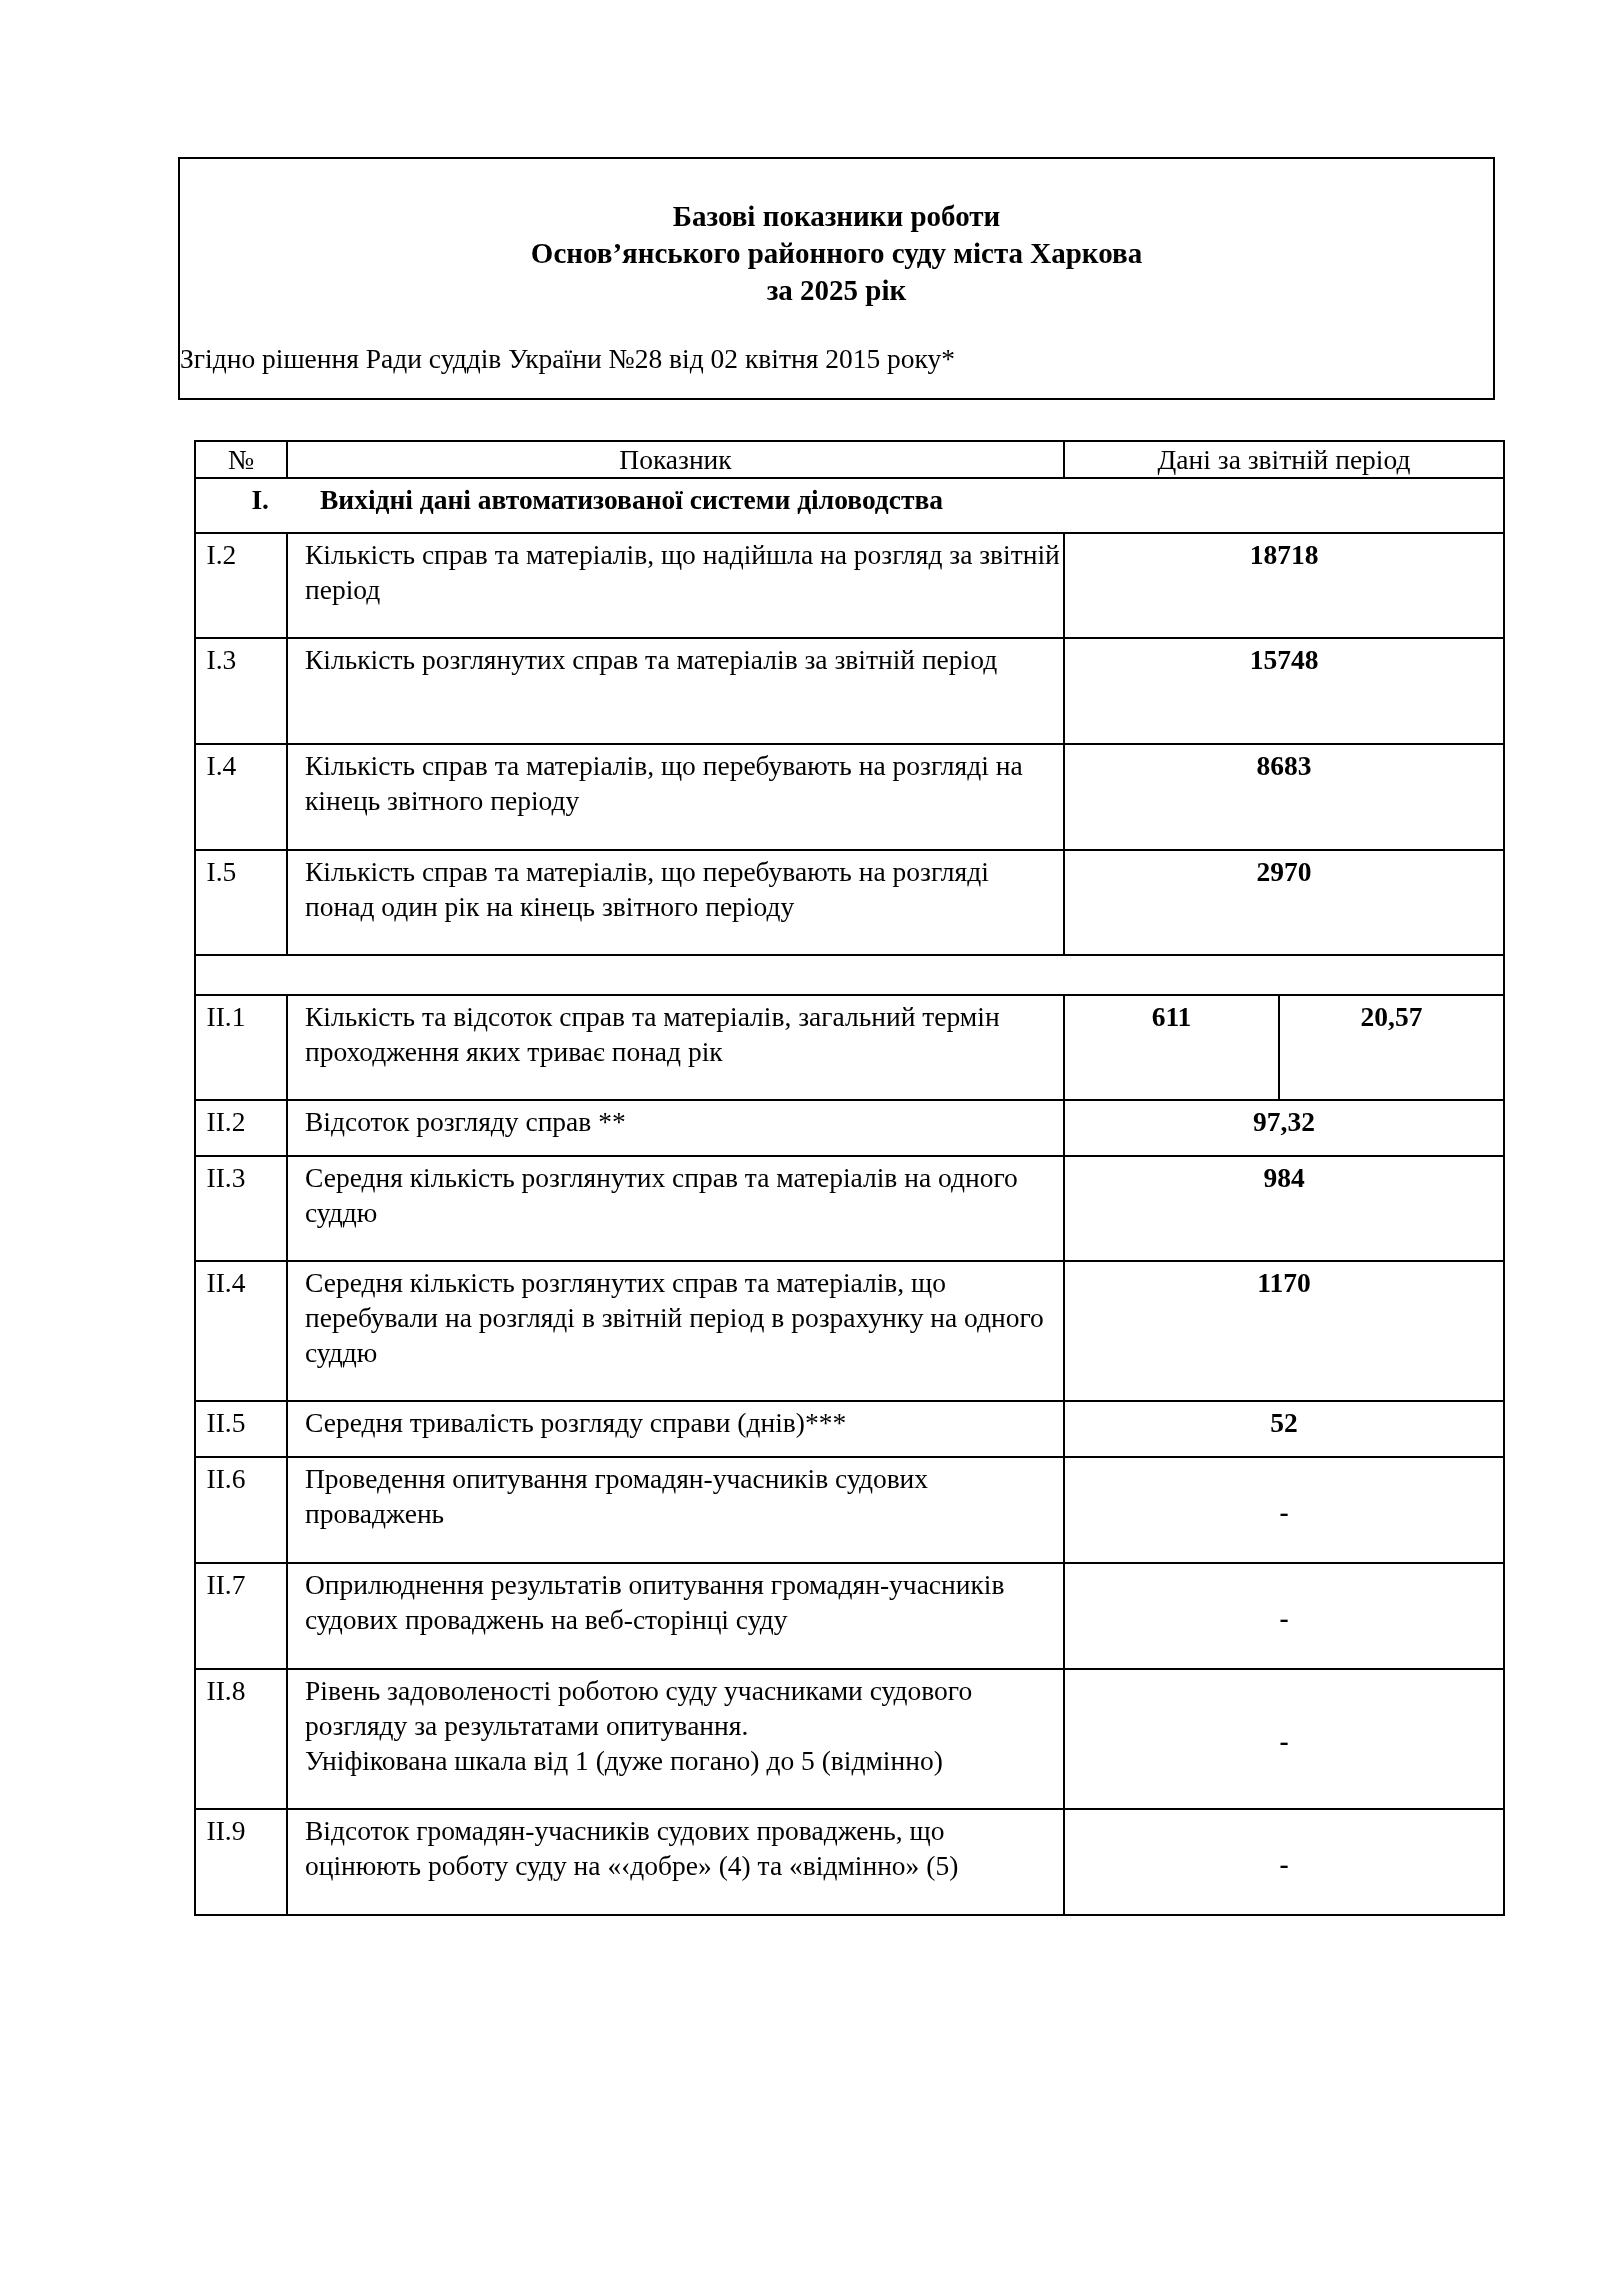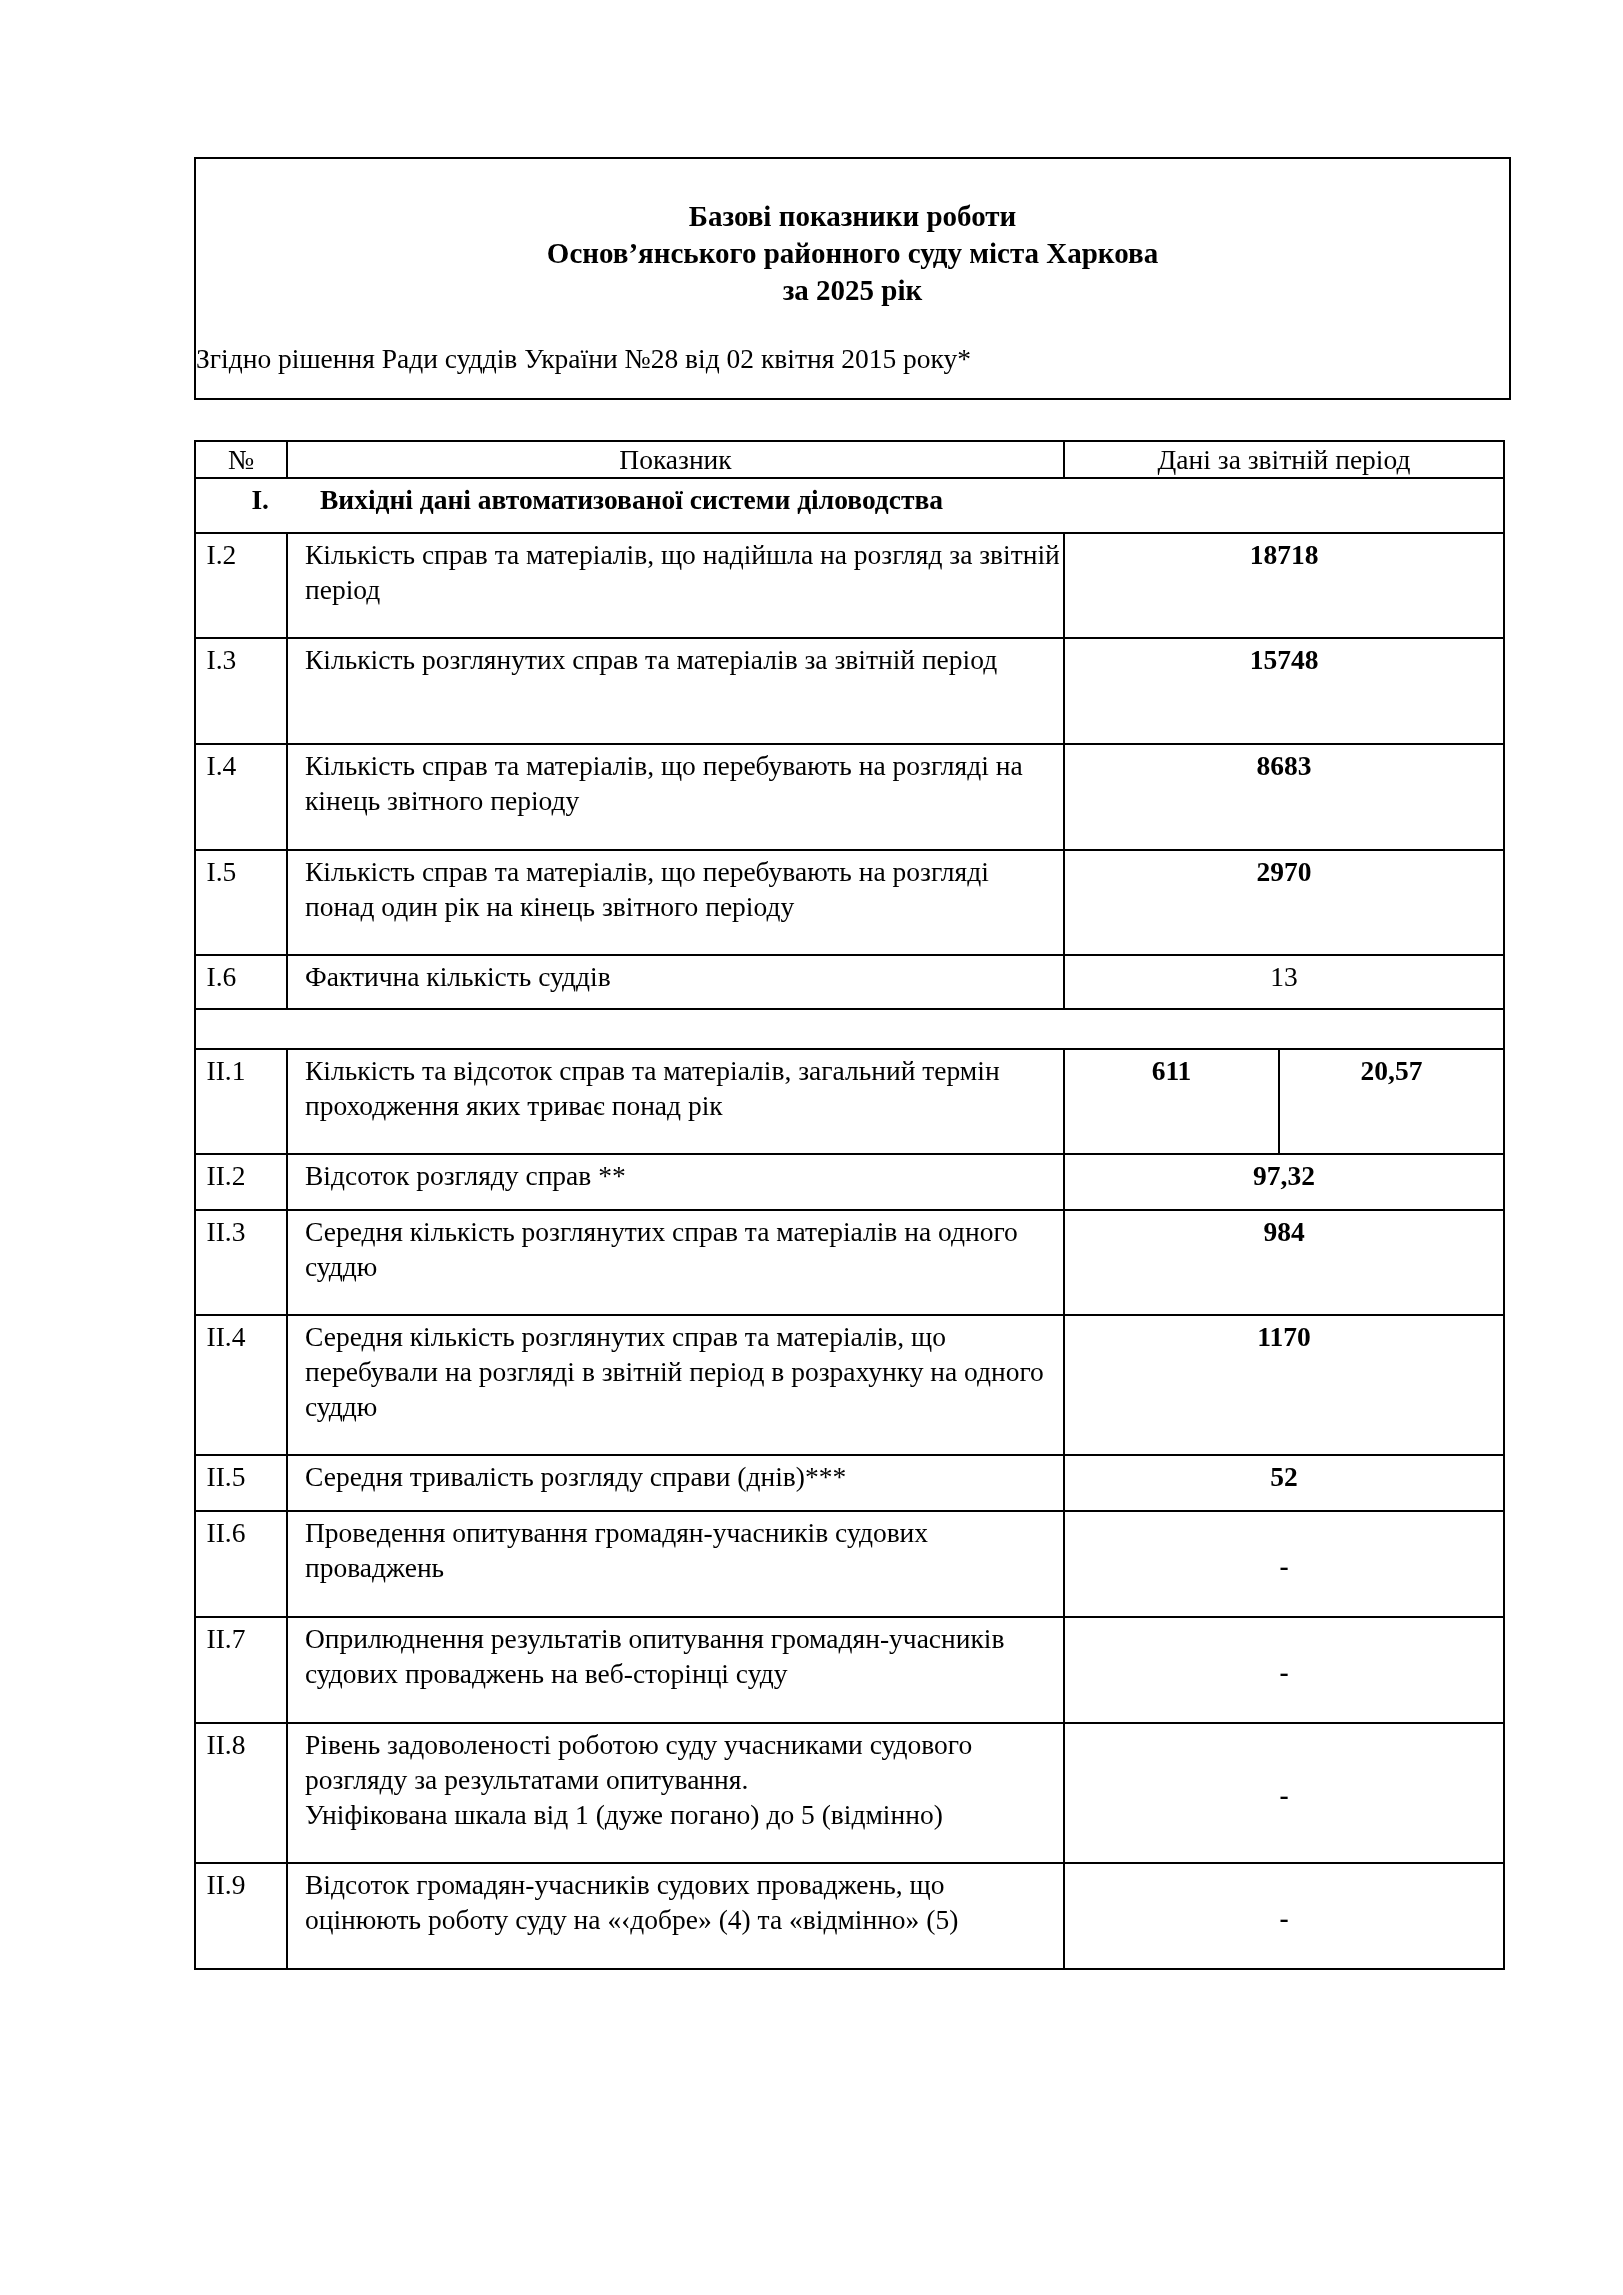--- a/index.html
+++ b/index.html
@@ -2,21 +2,21 @@
 <html style="font-size:10.5px"><head>
 <meta charset="utf-8">
 <style>
   html, body { margin: 0; padding: 0; background: #ffffff; }
   body {
     width: 1623px; height: 2295px; position: relative; overflow: hidden;
     font-family: "Liberation Serif", "DejaVu Serif", serif;
     color: #000;
   }
   .header-box {
-    position: absolute; left: 194px; top: 157px; width: 1317px; height: 243px;
+    position: absolute; left: 178px; top: 157px; width: 1317px; height: 243px;
     border: 2px solid #000; box-sizing: border-box;
   }
   .title-line {
     position: absolute; left: 0; width: 100%; text-align: center;
     font-weight: bold; font-size: 29px; line-height: 37px;
   }
   .subtitle-line {
     position: absolute; left: 0; width: 100%; 
     font-size: 27.5px; line-height: 34px;
   }
@@ -91,27 +91,20 @@
     <td class="c-ind">Кількість справ та матеріалів, що перебувають на розгляді на кінець звітного періоду</td>
     <td colspan="2" class="c-val">8683</td>
   </tr>
   <tr style="height:105px">
     <td class="c-no">
           <span class="no-text">I.5</span>
         </td>
     <td class="c-ind">Кількість справ та матеріалів, що перебувають на розгляді понад один рік на кінець звітного періоду</td>
     <td colspan="2" class="c-val">2970</td>
   </tr>
-  <tr style="height:54px">
-    <td class="c-no">
-          <span class="no-text">I.6</span>
-        </td>
-    <td class="c-ind">Фактична кількість суддів</td>
-    <td colspan="2" class="c-val normal">13</td>
-  </tr>
 
   <tr class="sep" style="height:40px">
     <td colspan="4"></td>
   </tr>
 
   <tr style="height:105px">
     <td class="c-no">
           <span class="no-text">II.1</span>
         </td>
     <td class="c-ind">Кількість та відсоток справ та матеріалів, загальний термін проходження яких триває понад рік</td>

